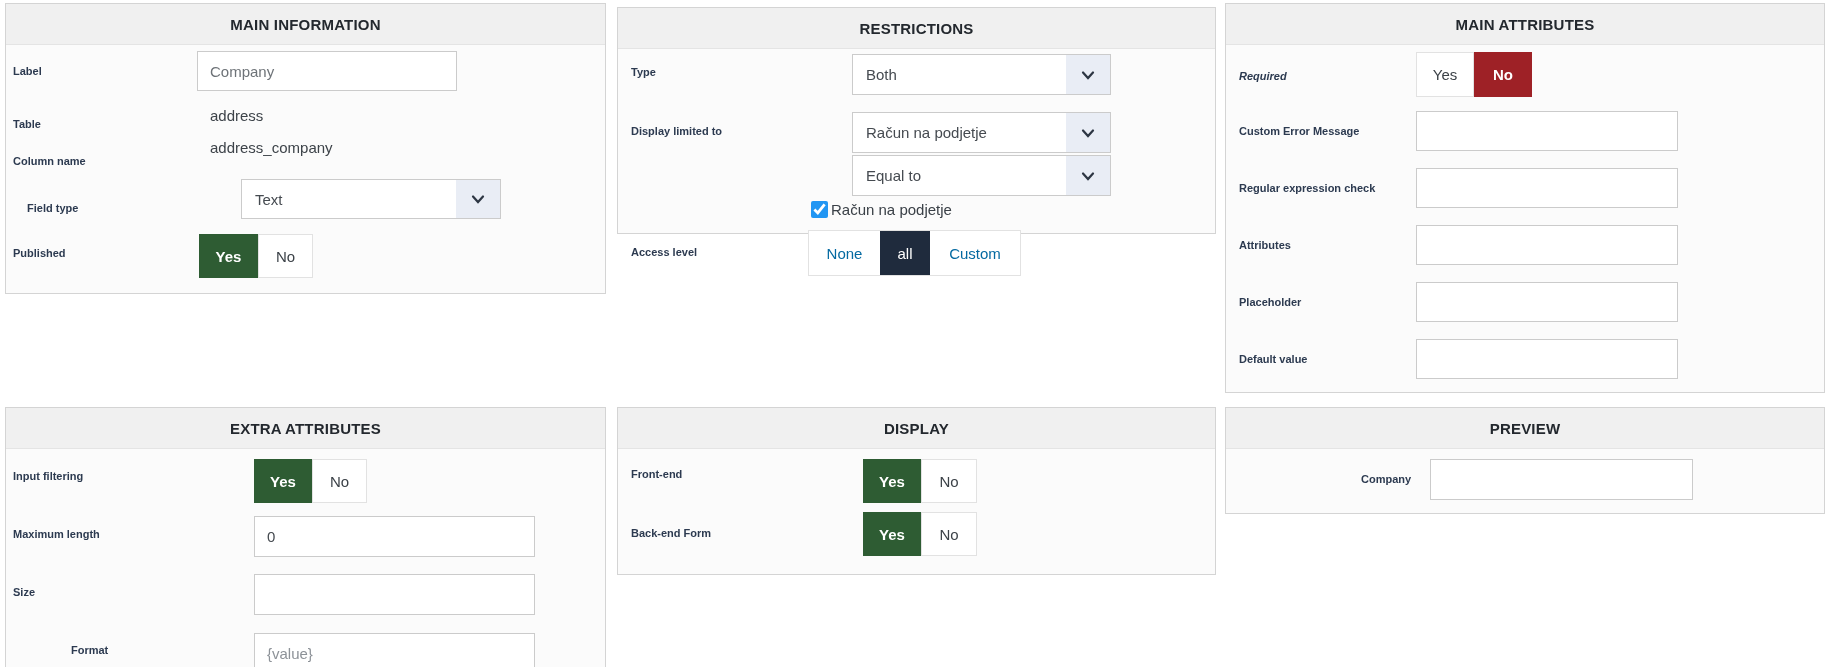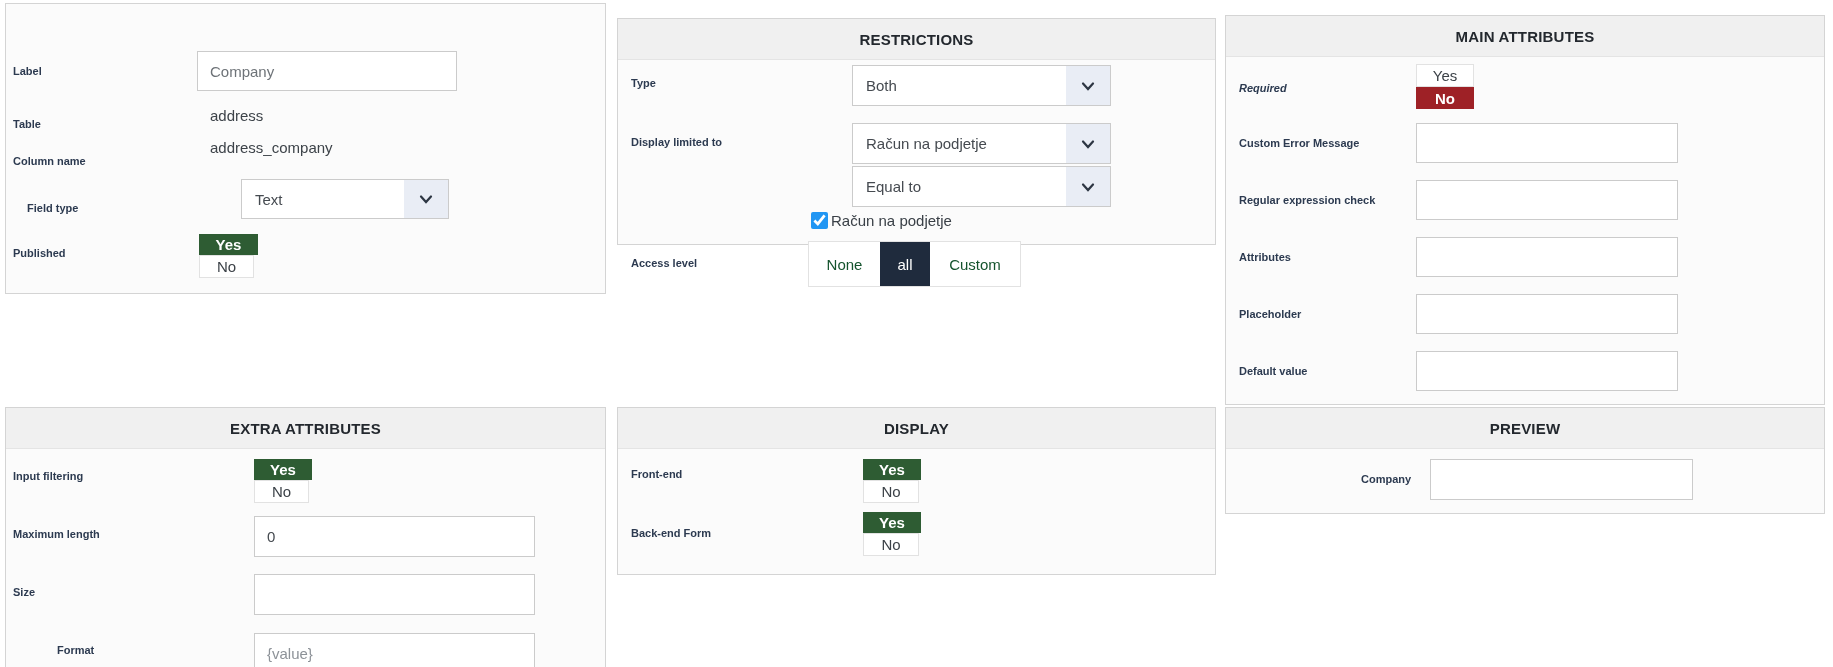--- a/index.html
+++ b/index.html
@@ -23,68 +23,69 @@
     font-family:"Liberation Sans",sans-serif;font-size:15px;color:#454a50;padding:0 12px;outline:none;
   }
   .tinput.gray{color:#6e7378;}
   .tinput::placeholder{color:#8d9298;opacity:1;}
   .select{
     position:absolute;box-sizing:border-box;background:#fff;border:1px solid #cbcbcb;
     display:flex;align-items:stretch;cursor:pointer;margin-left:44px;
   }
   .select .txt{flex:1;display:flex;align-items:center;padding-left:13px;font-size:15px;color:#454a50;}
   .select .chev{width:44px;background:#e9edf5;display:flex;align-items:center;justify-content:center;}
-  .toggle{position:absolute;display:flex;flex-direction:column;}
+  .toggle{position:absolute;display:flex;}
   .tbtn{
     display:flex;align-items:center;justify-content:center;font-size:15px;box-sizing:border-box;cursor:pointer;
   }
   .tbtn.on{color:#fff;font-weight:bold;border:none;}
   .tbtn.green{background:#2e5c33;}
   .tbtn.red{background:#9e2126;}
   .tbtn.off{background:#ffffff;border:1px solid #e2e2e2;color:#3b4147;}
   .seg{position:absolute;display:flex;background:#fff;border:1px solid #e2e2e2;box-sizing:border-box;}
-  .seg .opt{display:flex;align-items:center;justify-content:center;font-size:15px;color:#14532d;cursor:pointer;}
+  .seg .opt{display:flex;align-items:center;justify-content:center;font-size:15px;color:#0369a1;cursor:pointer;}
   .seg .opt.on{background:#1f2b3d;color:#fff;}
   .cbrow{position:absolute;display:flex;align-items:center;}
   .cbrow input{width:17px;height:17px;margin:0 3px 0 0;accent-color:#2196f3;cursor:pointer;}
   .cbrow .cbl{font-size:15px;color:#3a4047;white-space:nowrap;}
   .clip{overflow:hidden;}
 </style>
 </head>
 <body>
 
 <section class="panel" style="left:5px;top:3px;width:601px;height:291px;">
+  <div class="hdr">MAIN INFORMATION</div>
 
   <span class="lbl" style="left:7px;top:58px;">Label</span>
   <input class="tinput gray" style="left: 191px; top: 47px; width: 260px; height: 40px;" type="text" value="Company">
 
   <span class="lbl" style="left:7px;top:111px;">Table</span>
   <span class="sval" style="left:204px;top:103px;">address</span>
 
   <span class="lbl" style="left:7px;top:148px;">Column name</span>
   <span class="sval" style="left:204px;top:135px;">address_company</span>
 
   <span class="lbl" style="left:21px;top:195px;">Field type</span>
-  <div class="select" style="left:191px;top:175px;width:208px;height:40px;">
+  <div class="select" style="left:191px;top:175px;width:260px;height:40px;">
     <span class="txt">Text</span>
     <span class="chev">
       <svg width="18" height="18" viewBox="0 0 18 18">
           <polyline points="4,6.5 9,12 14,6.5" fill="none" stroke="#2d3643" stroke-width="2.2" stroke-linecap="round"></polyline>
         </svg>
     </span>
   </div>
 
   <span class="lbl" style="left:7px;top:240px;">Published</span>
   <div class="toggle" style="left:193px;top:230px;height:44px;">
     <div class="tbtn on green" style="width:59px;height:44px;">Yes</div>
     <div class="tbtn off" style="width:55px;height:44px;">No</div>
   </div>
 </section>
 
-<section class="panel" style="left:617px;top:18px;width:599px;height:227px;">
+<section class="panel" style="left:617px;top:7px;width:599px;height:227px;">
   <div class="hdr">RESTRICTIONS</div>
 
   <span class="lbl" style="left:13px;top:55px;">Type</span>
   <div class="select" style="left:190px;top:46px;width:259px;height:41px;">
     <span class="txt">Both</span>
     <span class="chev">
       <svg width="18" height="18" viewBox="0 0 18 18">
           <polyline points="4,6.5 9,12 14,6.5" fill="none" stroke="#2d3643" stroke-width="2.2" stroke-linecap="round"></polyline>
         </svg>
     </span>
@@ -113,21 +114,21 @@
   </div>
 
   <span class="lbl" style="left:13px;top:235px;">Access level</span>
   <div class="seg" style="left:190px;top:222px;height:46px;">
     <div class="opt" style="width:71px;">None</div>
     <div class="opt on" style="width:50px;">all</div>
     <div class="opt" style="width:90px;">Custom</div>
   </div>
 </section>
 
-<section class="panel" style="left:1225px;top:15px;width:600px;height:390px;">
+<section class="panel" style="left:1225px;top:3px;width:600px;height:390px;">
   <div class="hdr">MAIN ATTRIBUTES</div>
 
   <span class="lbl" style="left:13px;top:63px;font-style:italic;">Required</span>
   <div class="toggle" style="left:190px;top:48px;height:45px;">
     <div class="tbtn off" style="width:58px;height:45px;">Yes</div>
     <div class="tbtn on red" style="width:58px;height:45px;">No</div>
   </div>
 
   <span class="lbl" style="left:13px;top:118px;">Custom Error Message</span>
   <input class="tinput" style="left: 190px; top: 107px; width: 262px; height: 40px;" type="text" value="">
@@ -153,21 +154,21 @@
     <div class="tbtn on green" style="width:58px;height:44px;">Yes</div>
     <div class="tbtn off" style="width:55px;height:44px;">No</div>
   </div>
 
   <span class="lbl" style="left:7px;top:117px;">Maximum length</span>
   <input class="tinput" style="left: 248px; top: 108px; width: 281px; height: 41px;" type="text" value="0">
 
   <span class="lbl" style="left:7px;top:175px;">Size</span>
   <input class="tinput" style="left: 248px; top: 166px; width: 281px; height: 41px;" type="text" value="">
 
-  <span class="lbl" style="left:7px;top:233px;padding-left:44px;">Format</span>
+  <span class="lbl" style="left:21px;top:233px;padding-left:44px;">Format</span>
   <input class="tinput" style="left: 248px; top: 225px; width: 281px; height: 41px;" type="text" placeholder="{value}">
 </section>
 
 <section class="panel" style="left:617px;top:407px;width:599px;height:168px;">
   <div class="hdr">DISPLAY</div>
 
   <span class="lbl" style="left:13px;top:57px;">Front-end</span>
   <div class="toggle" style="left:245px;top:51px;height:44px;">
     <div class="tbtn on green" style="width:58px;height:44px;">Yes</div>
     <div class="tbtn off" style="width:56px;height:44px;">No</div>

